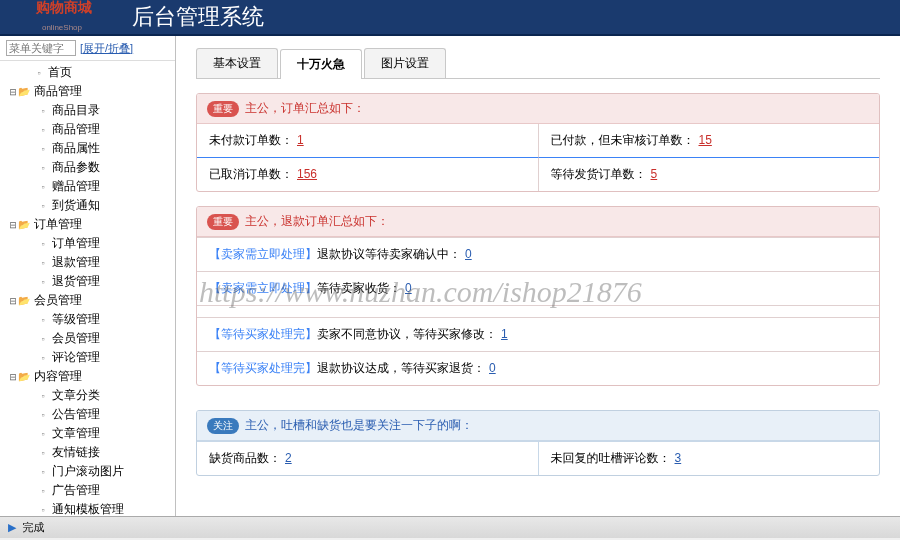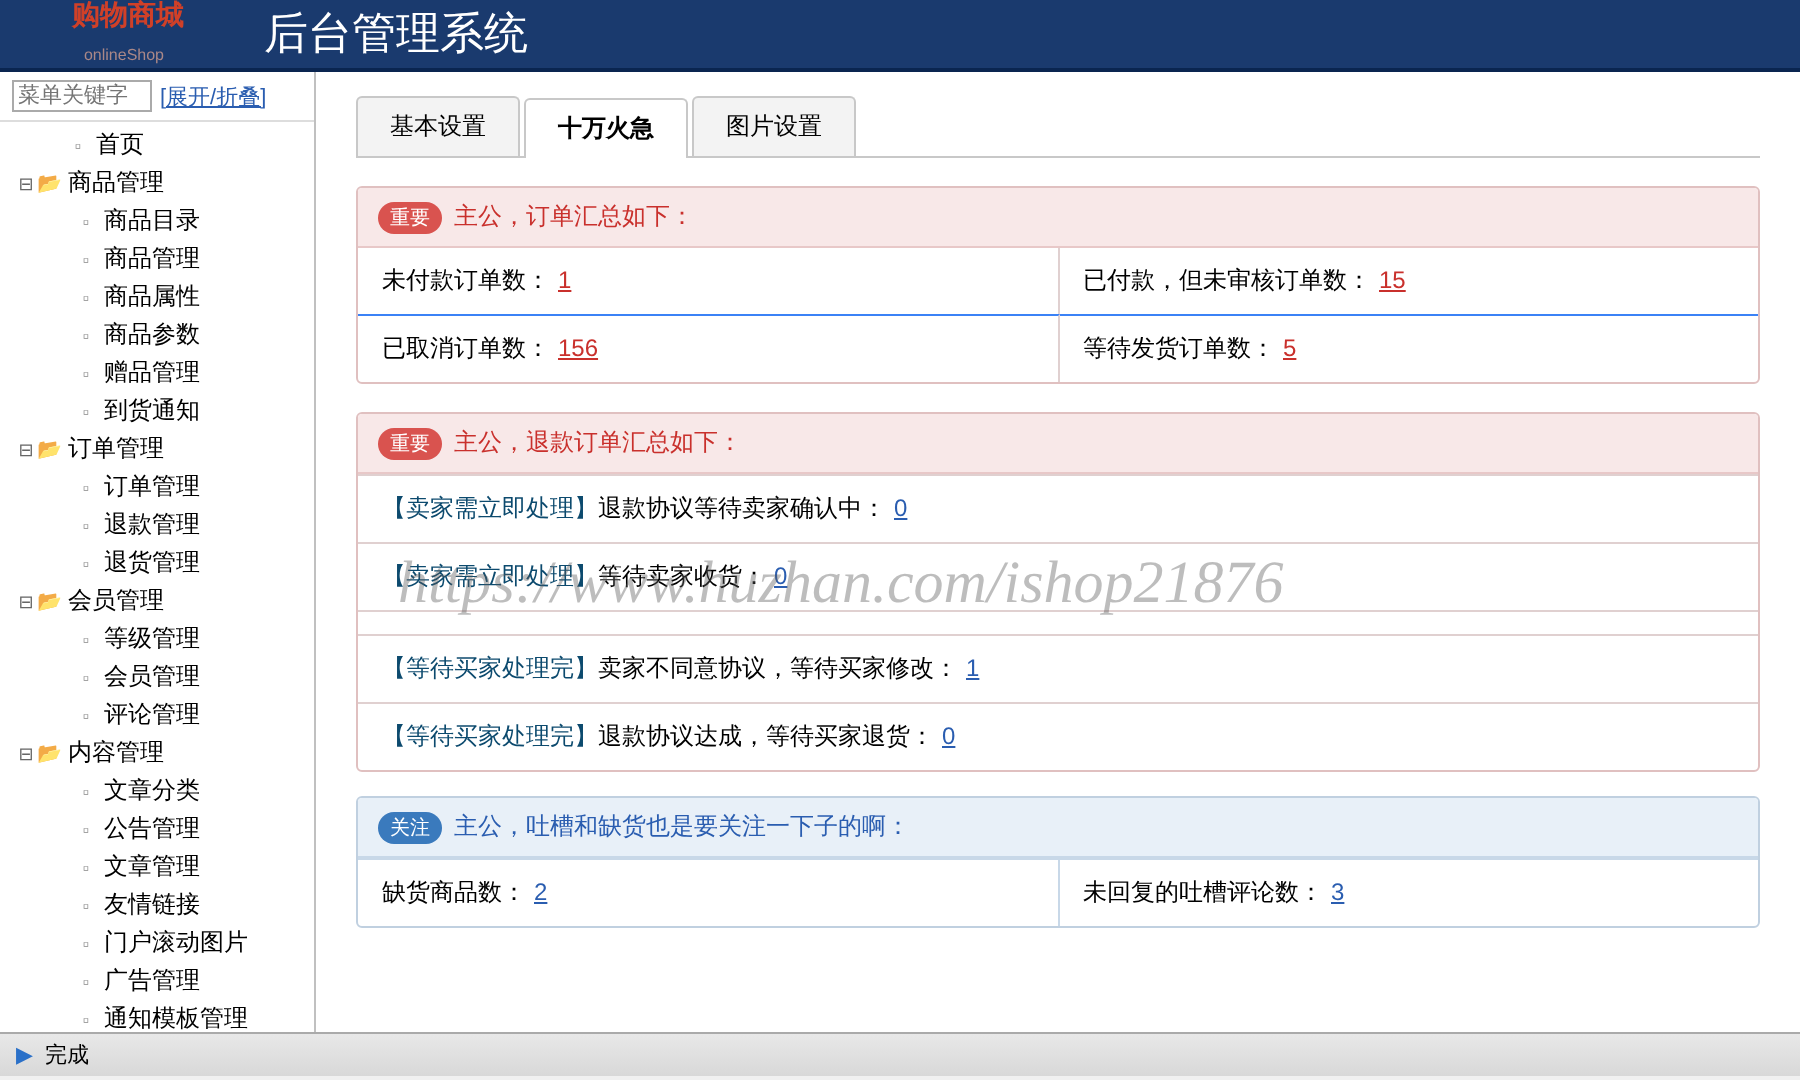--- a/index.html
+++ b/index.html
@@ -3,21 +3,21 @@
 <meta charset="utf-8">
 <style>
 * { margin: 0; padding: 0; box-sizing: border-box; }
 body { font-family: Arial, "Microsoft YaHei", sans-serif; font-size: 12px; background: #f0f0f0; }
 .header { background: #1a3a6e; color: #fff; height: 36px; display: flex; align-items: center; border-bottom: 2px solid #0a2550; }
 .logo { width: 120px; height: 36px; display: flex; align-items: center; padding-left: 8px; flex-direction: column; }
 .logo-text { color: #d04028; font-weight: bold; font-size: 14px; }
 .logo-sub { color: #a88; font-size: 8px; position: relative; top: 6px; left: -2px; }
 .title { font-size: 22px; margin-left: 12px; color: #fff; }
 .container { display: flex; height: 480px; }
-.sidebar { width: 158px; background: #fff; border-right: 1px solid #c0c0c0; overflow-y: auto; font-size: 12px; }
+.sidebar { width: 176px; background: #fff; border-right: 1px solid #c0c0c0; overflow-y: auto; font-size: 12px; }
 .sidebar-top { padding: 4px 6px; border-bottom: 1px solid #ddd; display: flex; align-items: center; gap: 4px; }
 .sidebar-top input { width: 70px; border: 1px solid #aaa; font-size: 11px; padding: 1px 2px; }
 .sidebar-top a { color: #2a5db0; text-decoration: underline; font-size: 11px; }
 .tree { padding: 2px 0 2px 4px; }
 .tree-item { display: flex; align-items: center; padding: 1px 2px; cursor: pointer; white-space: nowrap; }
 .tree-icon { width: 14px; height: 14px; margin-right: 2px; display: inline-flex; align-items: center; justify-content: center; font-size: 10px; }
 .folder-open { color: #d6a642; }
 .page-icon { color: #888; font-size: 9px; }
 .toggle { width: 10px; color: #666; font-size: 9px; text-align: center; }
 .lvl1 { padding-left: 4px; }
@@ -31,22 +31,22 @@
 .section-header { background: #f8e8e8; border-bottom: 1px solid #e8c8c8; padding: 6px 10px; display: flex; align-items: center; gap: 6px; }
 .badge { background: #d9534f; color: #fff; font-size: 10px; padding: 1px 6px; border-radius: 8px; }
 .section-header-text { color: #c9302c; font-size: 12px; }
 .row-group { display: flex; }
 .cell { flex: 1; border-top: 1px solid #3b82f6; border-right: 1px solid #e0d0d0; padding: 8px 12px; font-size: 12px; }
 .cell:last-child { border-right: none; }
 .row-group:first-of-type .cell { border-top: none; }
 .single-row { border-top: 1px solid #e0d0d0; padding: 8px 12px; font-size: 12px; }
 .num-link { color: #c9302c; text-decoration: underline; cursor: pointer; margin-left: 4px; }
 .num-link-blue { color: #2a5db0; text-decoration: underline; cursor: pointer; margin-left: 4px; }
-.seller-tag { color: #0c4a6e; font-family: Liberation Serif, serif; }
-.section-blue { margin-top: 12px; border: 1px solid #c0d0e0; border-radius: 3px; overflow: hidden; }
+.seller-tag { color: #3b82f6; font-family: Liberation Serif, serif; }
+.section-blue { margin-top: 24px; border: 1px solid #c0d0e0; border-radius: 3px; overflow: hidden; }
 .section-blue-header { background: #e8f0f8; border-bottom: 1px solid #c8d8e8; padding: 6px 10px; display: flex; align-items: center; gap: 6px; }
 .badge-blue { background: #3a7abd; color: #fff; font-size: 10px; padding: 1px 6px; border-radius: 8px; }
 .section-blue-header-text { color: #2a5db0; font-size: 12px; }
 .statusbar { height: 22px; background: linear-gradient(#e8e8e8,#d8d8d8); border-top: 1px solid #aaa; display: flex; align-items: center; padding: 0 8px; font-size: 11px; gap: 6px; }
 .watermark { position: absolute; top: 275px; left: 199px; font-size: 30px; color: rgba(90,90,90,0.40); font-style: italic; font-family: Georgia, serif; pointer-events: none; z-index: 5; }
 </style>
 </head>
 <body>
 
 <div class="header">

